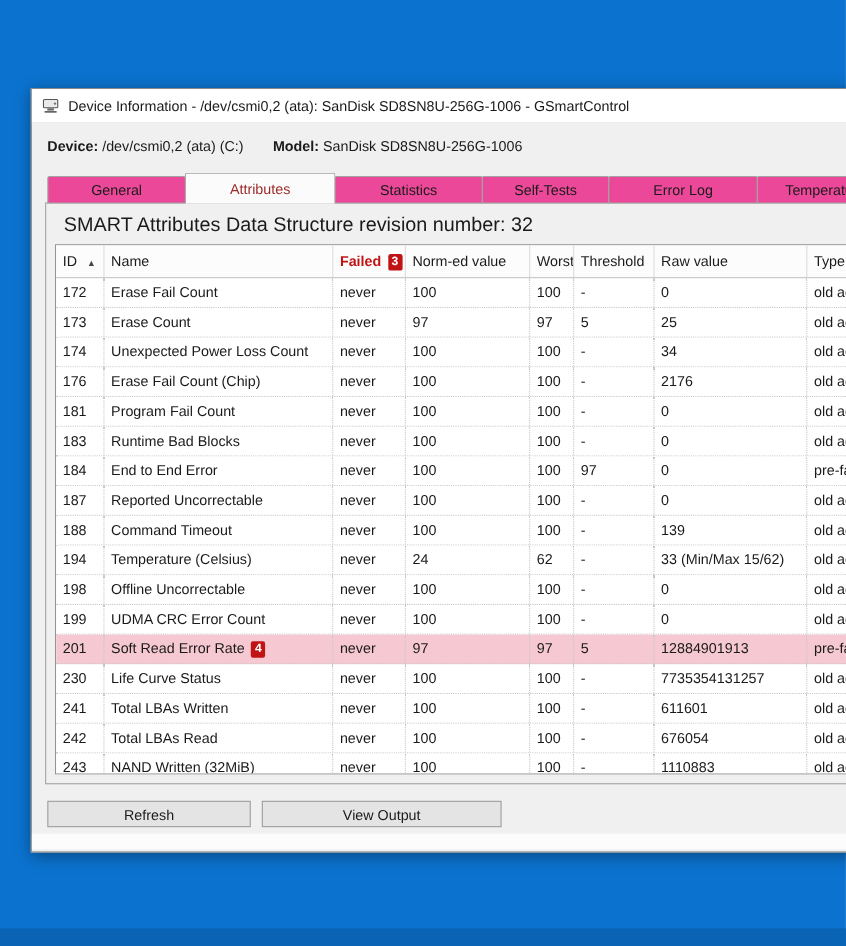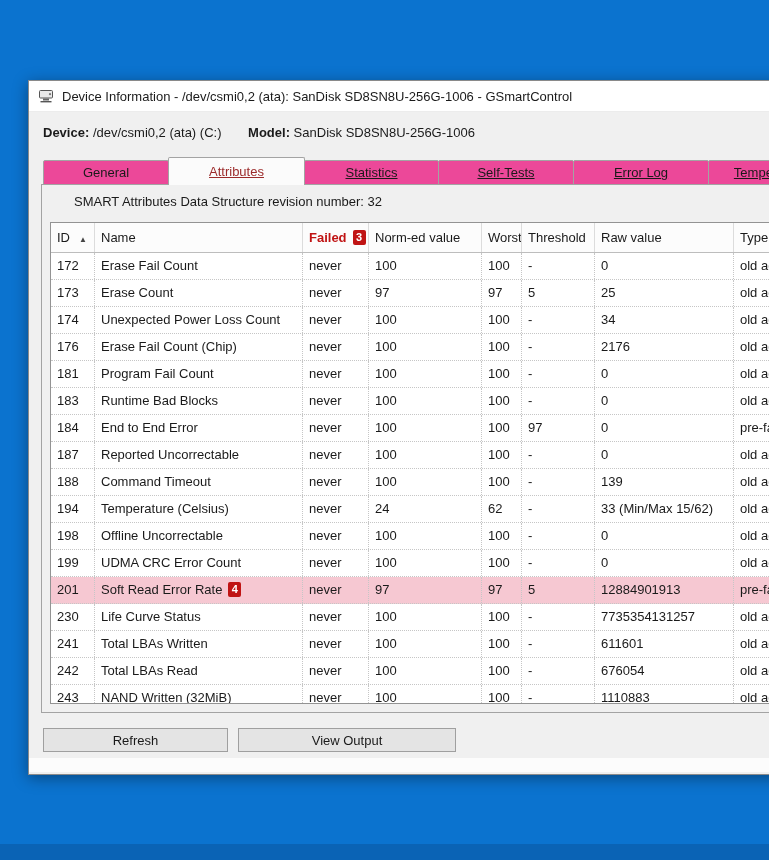--- a/index.html
+++ b/index.html
@@ -37,35 +37,35 @@
     display: flex; z-index: 3;
   }
   .tab {
     margin-top: 3px; height: 25px; line-height: 24px;
     text-align: center; font-size: 13px;
     background: #ec4899;
     border: 1px solid #a3a3a3;
     border-radius: 2px 2px 0 0;
     white-space: nowrap; overflow: hidden;
   }
-  .tab + .tab { margin-left: -1px; text-decoration: underline; }
+  .tab + .tab { margin-left: -1px; }
   .tab.active {
     margin-top: 0; height: 28px; line-height: 27px;
     background: #fbfbfb;
     border-bottom: none;
     color: var(--active-tab-text, #9c2b2b);
     position: relative; z-index: 4;
   }
   .panel {
     position: absolute; left: 12px; top: 103px; width: 778px; height: 529px;
     background: #f0f0f0;
     border: 1px solid #a3a3a3;
     z-index: 1;
   }
-  .revision { position: absolute; left: 16px; top: 9px; font-size: 13px; margin-left: 16px; }
+  .revision { position: absolute; left: 16px; top: 9px; font-size: 18px; }
   .table {
     position: absolute; left: 8px; top: 37px; width: 784px; height: 482px;
     background: #ffffff;
     border: 1px solid #939393;
     overflow: hidden;
   }
   .thead, .tr {
     display: grid;
     grid-template-columns: 44px 208px 66px 113px 40px 73px 139px 104px;
   }
@@ -130,21 +130,21 @@
     <span class="b">Device:</span>
     <span>/dev/csmi0,2 (ata) (C:)</span>
     <span class="b model-label">Model:</span>
     <span>SanDisk SD8SN8U-256G-1006</span>
   </div>
 
   <div class="tabs">
       <div class="tab" style="width: 126px;">General</div>
       <div class="tab active" style="width: 137px;">Attributes</div>
       <div class="tab" style="width: 135px;">Statistics</div>
-      <div class="tab" style="width: 136px;">Self-Tests</div>
+      <div class="tab" style="width: 116px;">Self-Tests</div>
       <div class="tab" style="width: 136px; text-align: center;">Error Log</div>
       <div class="tab" style="width: 150px;">Temperature Log</div>
     </div>
 
   <div class="panel">
     <div class="revision">SMART Attributes Data Structure revision number: 32</div>
     <div class="table">
       <div class="thead">
           <div class="th"><span>ID</span><span class="sort">▲</span></div>
           <div class="th"><span>Name</span></div>

